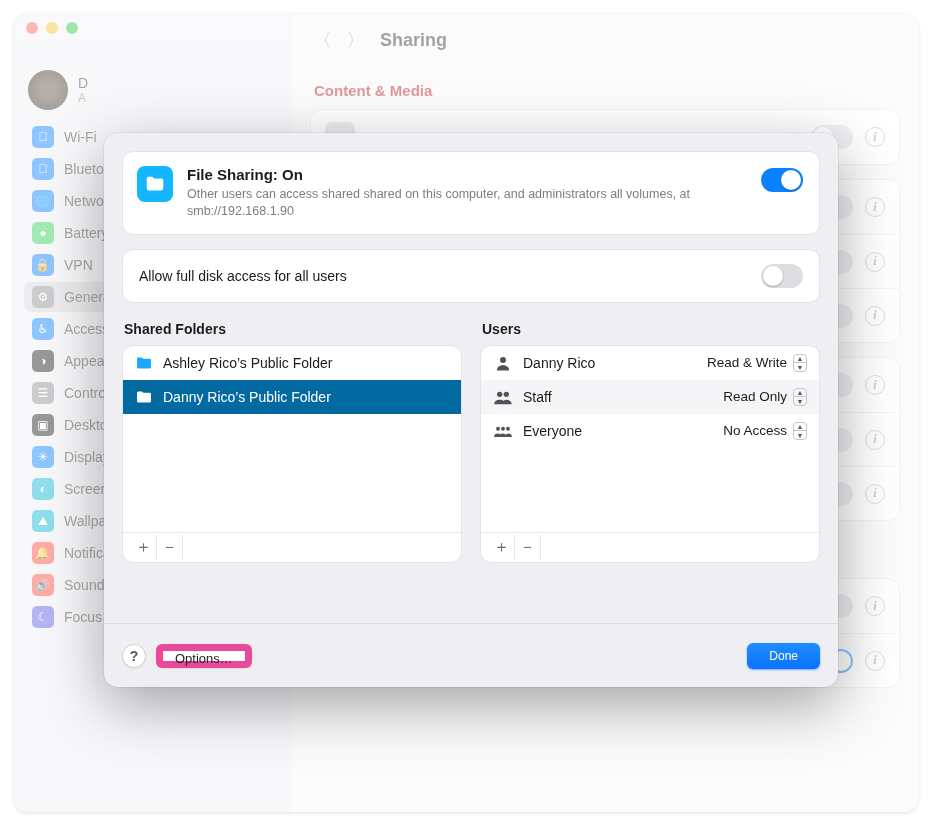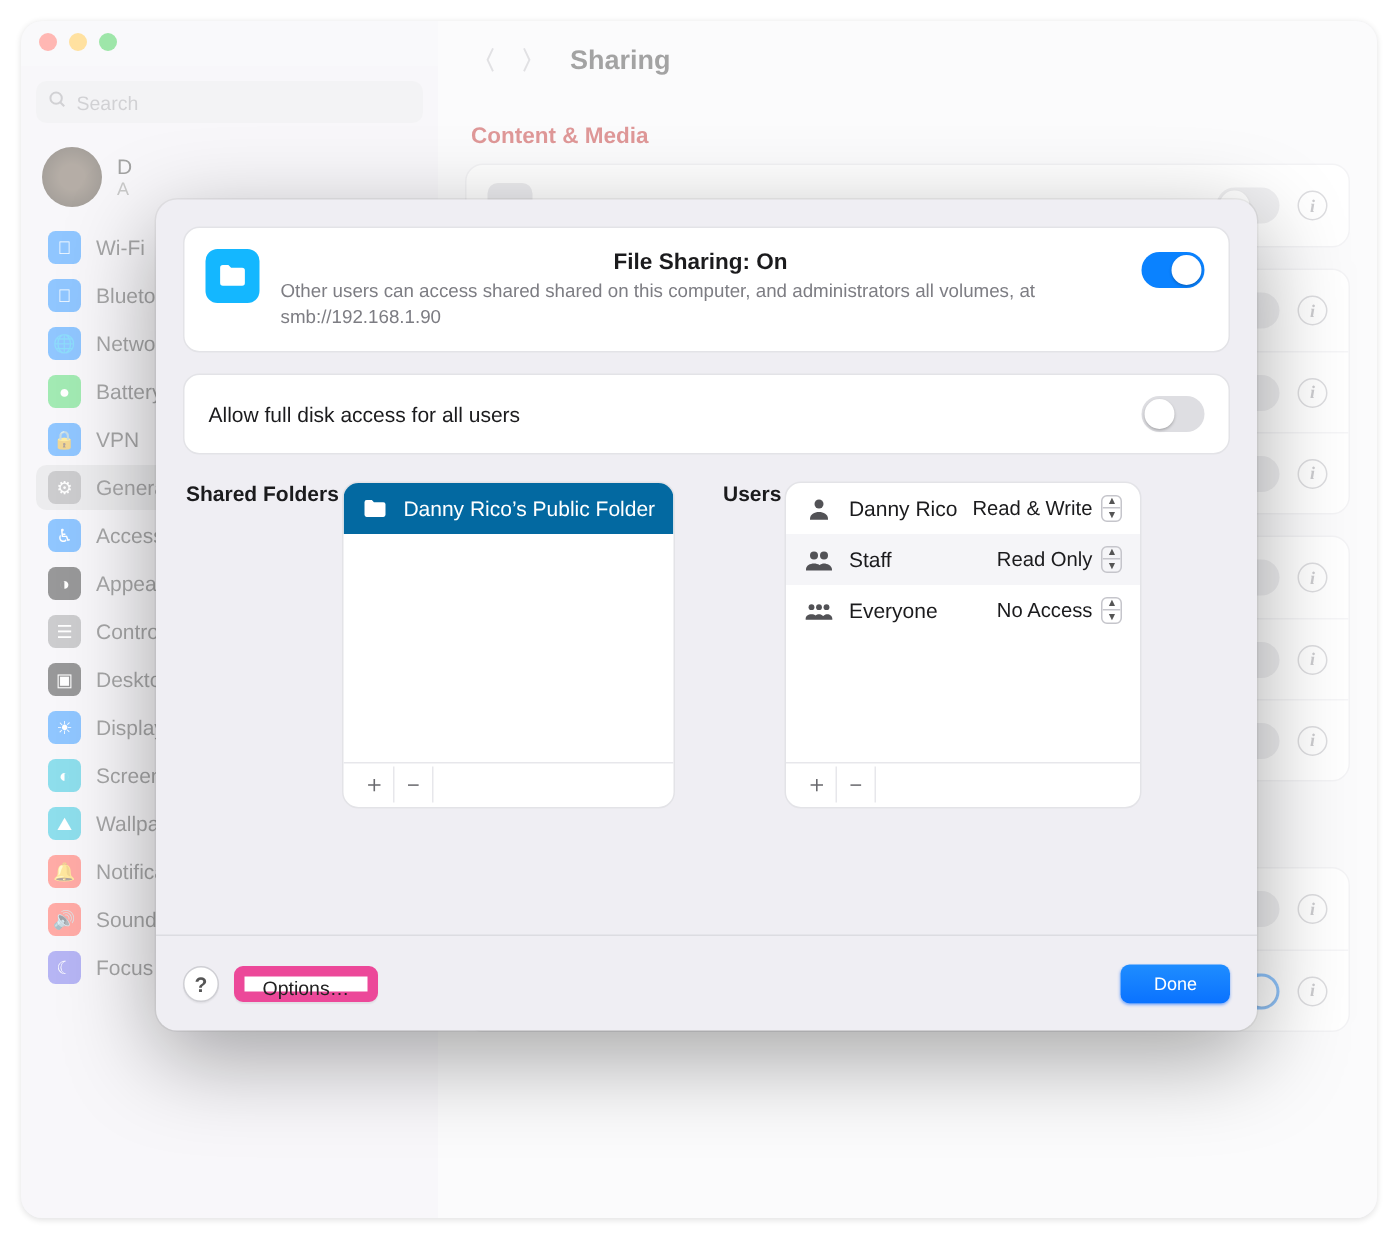--- a/index.html
+++ b/index.html
@@ -49,30 +49,30 @@
         color:#8f8f95;}
   .dialog{position:absolute;left:104px;top:133px;width:734px;height:554px;
           background:#efeef3;border-radius:14px;box-shadow:0 18px 60px rgba(0,0,0,.35),
           0 0 0 1px rgba(0,0,0,.05);display:flex;flex-direction:column;}
   .dlg-body{flex:1;padding:18px 18px 0;}
   .panel{background:#fff;border:1px solid #e3e3e7;border-radius:11px;}
   .fs-row{display:flex;padding:14px 14px;gap:14px;align-items:flex-start;}
   .fs-icon{width:36px;height:36px;border-radius:8px;background:#14b7ff;
            display:flex;align-items:center;justify-content:center;flex:0 0 36px;}
   .fs-text{flex:1;}
-  .fs-title{font-size:15px;font-weight:700;color:#1b1b1d;margin-bottom:3px;text-align:center;}
+  .fs-title{font-size:15px;font-weight:700;color:#1b1b1d;margin-bottom:3px;}
   .fs-desc{font-size:12.5px;line-height:1.35;color:#7d7d83;}
   .fs-toggle{flex:0 0 44px;margin-top:2px;}
 
   .fda{margin-top:14px;display:flex;align-items:center;justify-content:space-between;
        padding:14px 16px;}
   .fda-label{font-size:14px;color:#1b1b1d;}
 
   .columns{display:flex;gap:18px;margin-top:18px;}
-  .col{flex:1;display:flex;flex-direction:row;}
+  .col{flex:1;display:flex;flex-direction:column;}
   .col-title{font-size:14px;font-weight:700;color:#1b1b1d;margin:0 2px 8px;}
   .listbox{background:#fff;border:1px solid #e3e3e7;border-radius:11px;height:218px;
            display:flex;flex-direction:column;overflow:hidden;}
   .rows{flex:1;overflow:auto;}
   .lrow{display:flex;align-items:center;height:34px;padding:0 12px;gap:10px;
         font-size:14px;color:#1b1b1d;}
   .lrow.sel{background:#0369a1;color:#fff;}
   .lrow.alt{background:#f5f5f8;justify-content:flex-end;}
   .ficon{width:18px;height:14px;flex:0 0 18px;}
   .folder{fill:#1ea7ff;} .sel .folder{fill:#fff;}
@@ -105,29 +105,20 @@
 <body>
 
 <div class="bgwrap">
   <div class="traffic">
     <div class="dot r"></div>
     <div class="dot y"></div>
     <div class="dot g"></div>
   </div>
 
   <div class="bg-side">
-    <div class="search">
-      <span>
-        <svg width="13" height="13" viewBox="0 0 24 24" fill="none" stroke="#9a9aa0" stroke-width="2.5">
-            <circle cx="10" cy="10" r="7"></circle>
-            <line x1="20" y1="20" x2="15" y2="15"></line>
-          </svg>
-      </span>
-      <span>Search</span>
-    </div>
     <div class="user">
       <div class="avatar"></div>
       <div>
         <div style="font-size:14px;color:#333">D</div>
         <div style="font-size:12px;color:#888">A</div>
       </div>
     </div>
     <div class="sidelist" id="sidelist">
         <div class="srow">
           <div class="sicon" style="background:#0a82ff">􀙇</div>
@@ -291,20 +282,26 @@
     <div class="panel fda">
       <div class="fda-label">Allow full disk access for all users</div>
       <div class="pill"></div>
     </div>
 
     <div class="columns">
       <div class="col">
         <div class="col-title">Shared Folders</div>
         <div class="listbox">
           <div class="rows" id="shared-rows">
+              <div class="lrow">
+                <svg class="ficon" viewBox="0 0 24 20">
+                  <path class="folder" d="M2 4a2 2 0 012-2h5l2 2h9a2 2 0 012 2v10a2 2 0 01-2 2H4a2 2 0 01-2-2V4z"></path>
+                </svg>
+  <span>Ashley Rico’s Public Folder</span>
+              </div>
               <div class="lrow sel">
                 <svg class="ficon" viewBox="0 0 24 20">
                   <path class="folder" d="M2 4a2 2 0 012-2h5l2 2h9a2 2 0 012 2v10a2 2 0 01-2 2H4a2 2 0 01-2-2V4z"></path>
                 </svg>
   <span>Danny Rico’s Public Folder</span>
               </div>
             </div>
           <div class="listfoot">
             <div class="fbtn">＋</div>
             <div class="fbtn">－</div>

